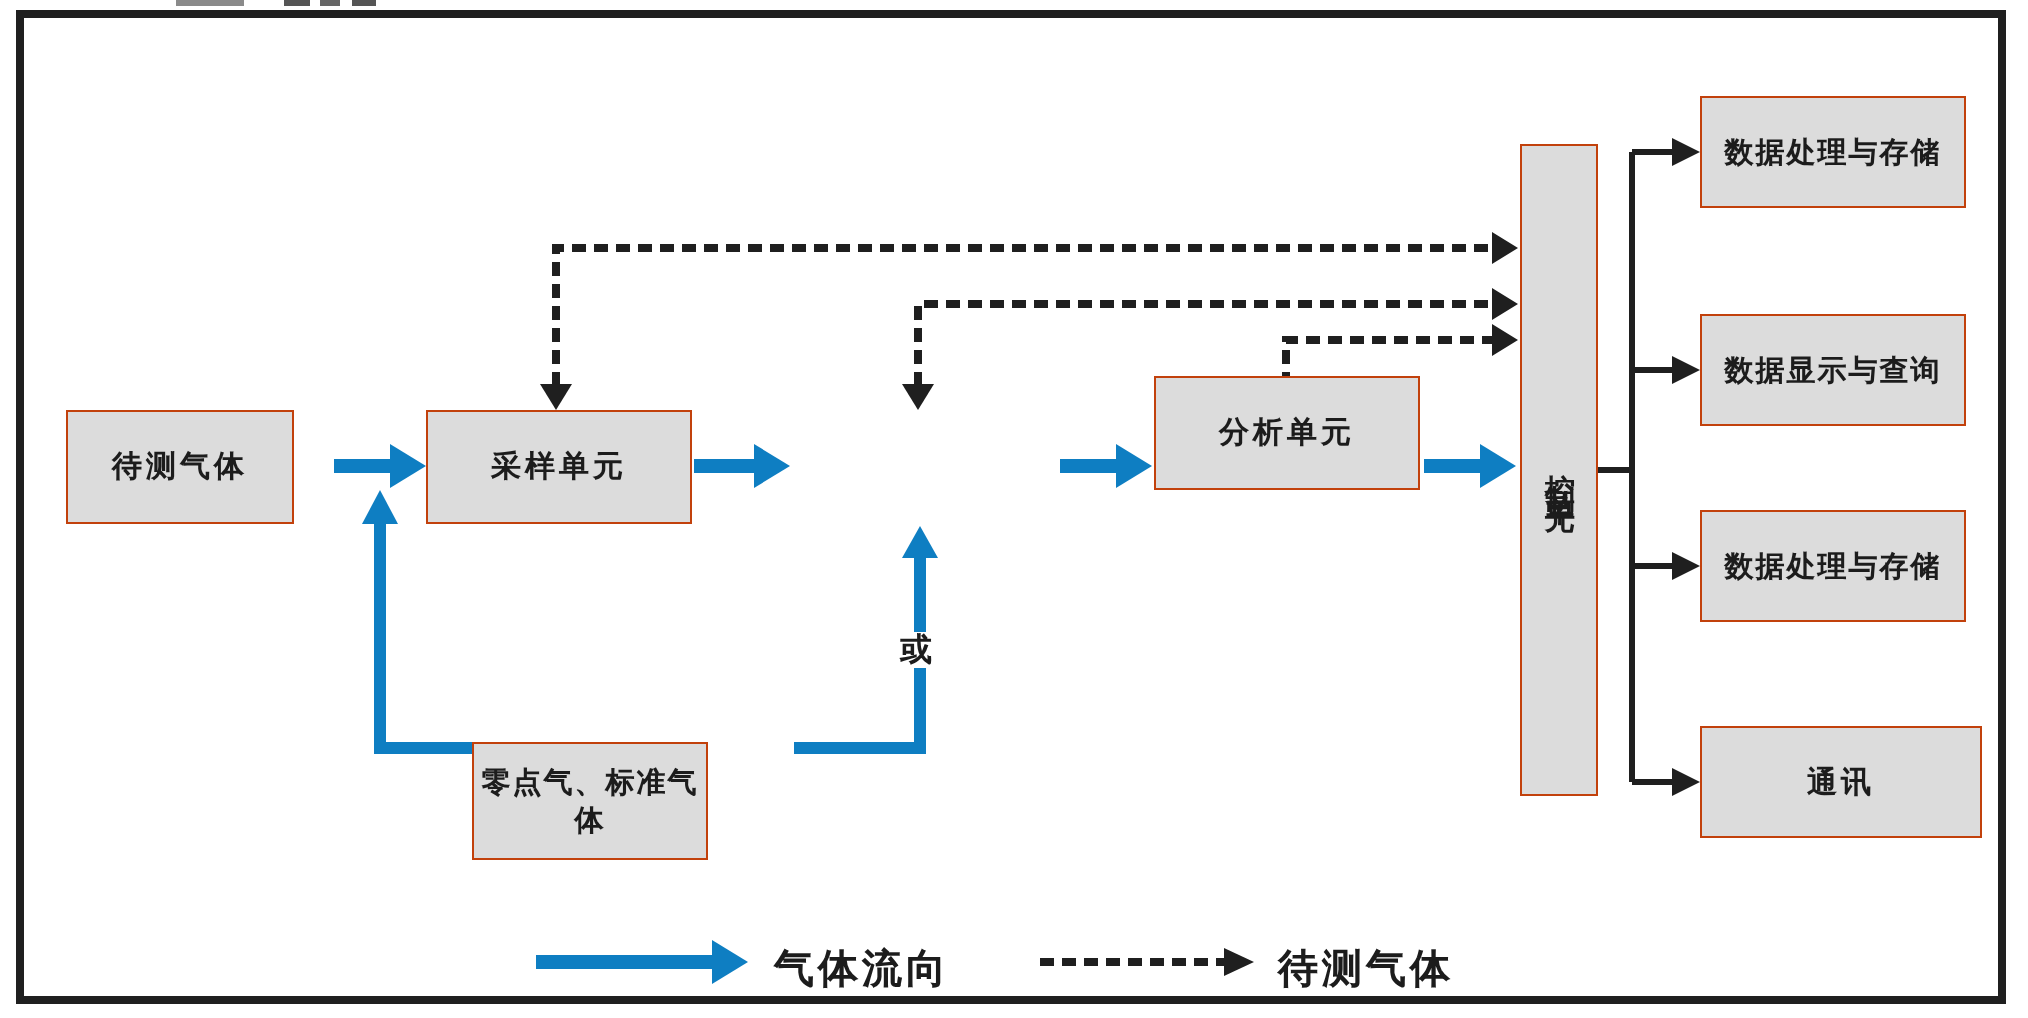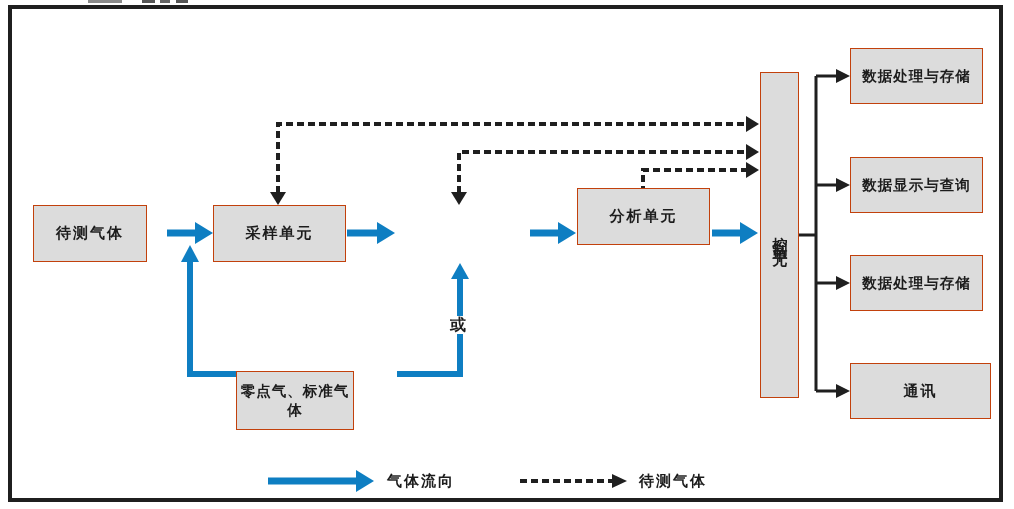--- a/index.html
+++ b/index.html
@@ -13,21 +13,21 @@
         box-sizing:border-box;display:flex;align-items:center;justify-content:center;
         font-weight:bold;font-size:15px;color:#1c1c1c;letter-spacing:2px;
         text-align:center;}
   .node.small-ls{letter-spacing:1px;font-size:14.5px;}
   .node.vertical{writing-mode:vertical-lr;text-orientation:upright;
         letter-spacing:5px;font-size:15px;}
   svg.overlay{position:absolute;left:0;top:0;}
   .float-label{position:absolute;font-weight:bold;color:#1c1c1c;background:#ffffff;
         font-size:16px;line-height:1;padding:1px 2px;}
   .legend-label{position:absolute;font-weight:bold;color:#1c1c1c;
-        font-size:15px;letter-spacing:2px;line-height:1;}
+        font-size:20px;letter-spacing:2px;line-height:1;}
 </style>
 </head>
 <body>
 
 <div class="page">
 
   <div class="top-artifact" style="left:88px;top:0;width:34px;height:3px;"></div>
   <div class="top-artifact" style="left:142px;top:0;width:13px;height:3px;background:#555;"></div>
   <div class="top-artifact" style="left:160px;top:0;width:10px;height:3px;background:#666;"></div>
   <div class="top-artifact" style="left:176px;top:0;width:12px;height:3px;background:#555;"></div>

